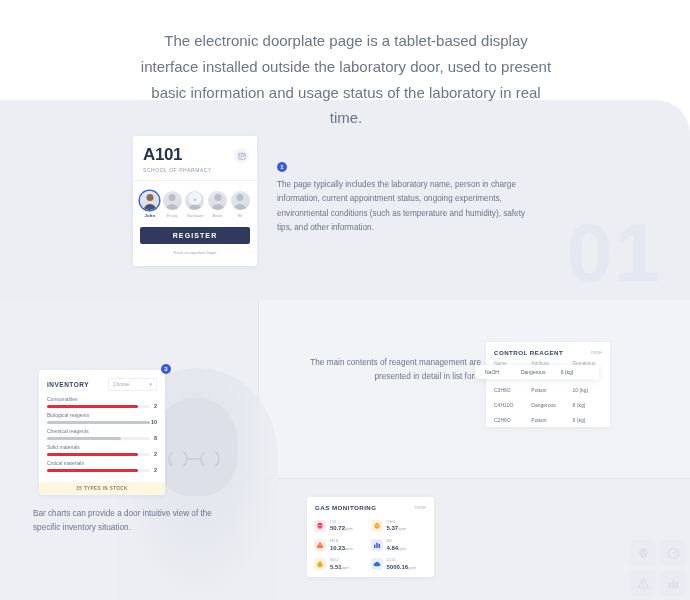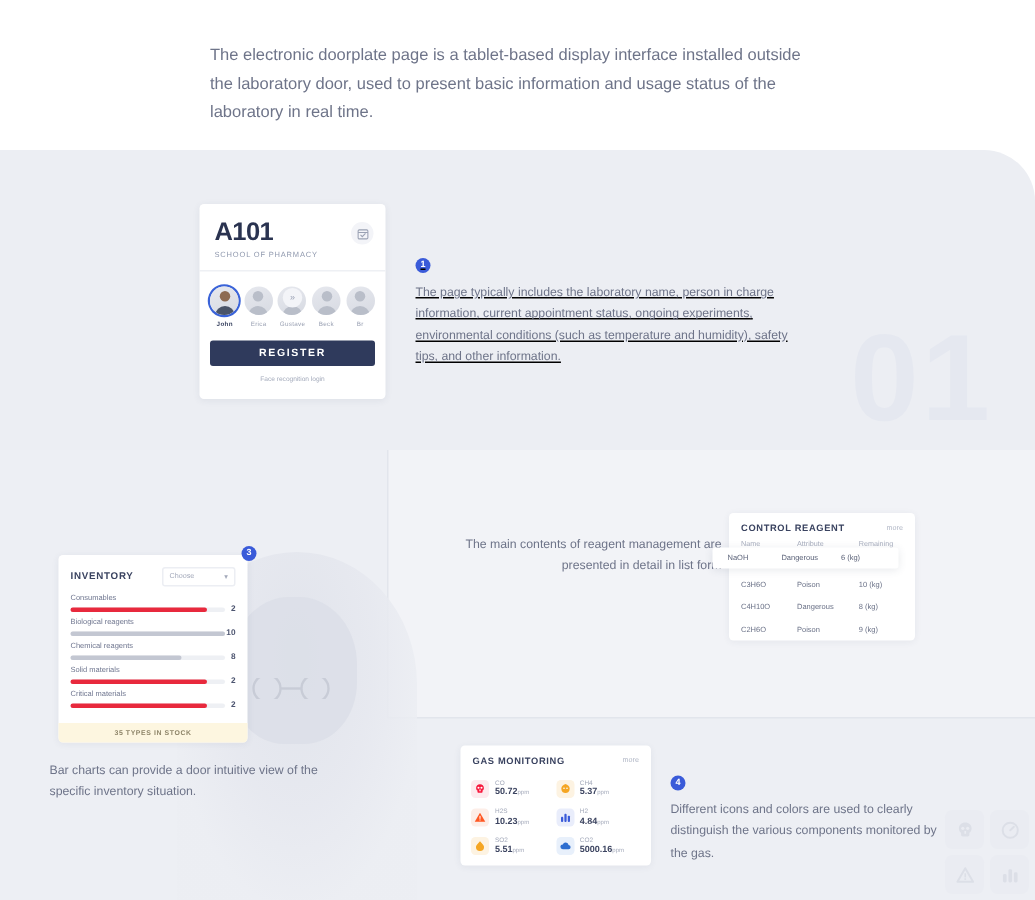--- a/index.html
+++ b/index.html
@@ -51,21 +51,21 @@
     background: #dcdfe8; border-radius: 46% 46% 42% 42%; opacity: .9;
   }
   .portrait-glasses {
     position: absolute; left: 160px; top: 452px; width: 70px; height: 14px;
     opacity: .75;
   }
 
   
   .intro {
     position: absolute; left: 140px; top: 28px; width: 412px;
-    text-align: left; font-size: 11px; line-height: 1.72; color: #6e7489;
+    text-align: center; font-size: 15px; line-height: 1.72; color: #6e7489;
   }
 
   
   .doorplate {
     position: absolute; left: 133px; top: 136px; width: 124px; height: 130px;
     background: #ffffff; border-radius: 3px;
     box-shadow: 0 1px 5px rgba(60,70,100,.07);
   }
   .dp-head { position: relative; padding: 10px 9px 8px 10px; height: 44px; }
   .dp-title { font-size: 17px; font-weight: bold; color: #2a3350; letter-spacing: -0.4px; line-height: 1; }
@@ -109,21 +109,21 @@
   .face-login { text-align: center; font-size: 4.4px; color: #a2a9ba; margin-top: 6px; }
 
   
   .badge {
     width: 10px; height: 10px; border-radius: 50%; background: #3a5bd9;
     color: #ffffff; font-size: 6px; font-weight: bold;
     display: flex; align-items: center; justify-content: center;
   }
   .sec-text { font-size: 8.2px; line-height: 1.75; color: #6e7489; }
 
-  .sec1 { position: absolute; left: 277px; top: 172px; width: 253px; text-decoration: underline; }
+  .sec1 { position: absolute; left: 277px; top: 162px; width: 253px; }
   .sec1 .badge { margin-bottom: 6px; }
   .sec2 { position: absolute; left: 297px; top: 356px; width: 184px; text-align: right; }
   .sec2 .badge { position: absolute; right: -19px; top: 0; }
   .sec3 { position: absolute; left: 33px; top: 507px; width: 190px; }
   .sec4 { position: absolute; left: 447px; top: 517px; width: 186px; }
   .sec4 .badge { margin-bottom: 6px; }
 
   
   .inventory {
     position: absolute; left: 39px; top: 370px; width: 126px; height: 125px;
@@ -283,24 +283,20 @@
 
   <div class="sec2">
     <div class="badge">2</div>
     <div class="sec-text">The main contents of reagent management are presented in detail in list form</div>
   </div>
 
   <div class="sec3">
     <div class="sec-text">Bar charts can provide a door intuitive view of the specific inventory situation.</div>
   </div>
 
-  <div class="sec4">
-    <div class="badge">4</div>
-    <div class="sec-text">Different icons and colors are used to clearly distinguish the various components monitored by the gas.</div>
-  </div>
 
   <div class="inventory">
     <div class="badge inv-badge">3</div>
     <div class="inv-head">
       <div class="inv-title">INVENTORY</div>
       <div class="inv-select">
         <span>Choose</span>
         <span>▾</span>
       </div>
     </div>

